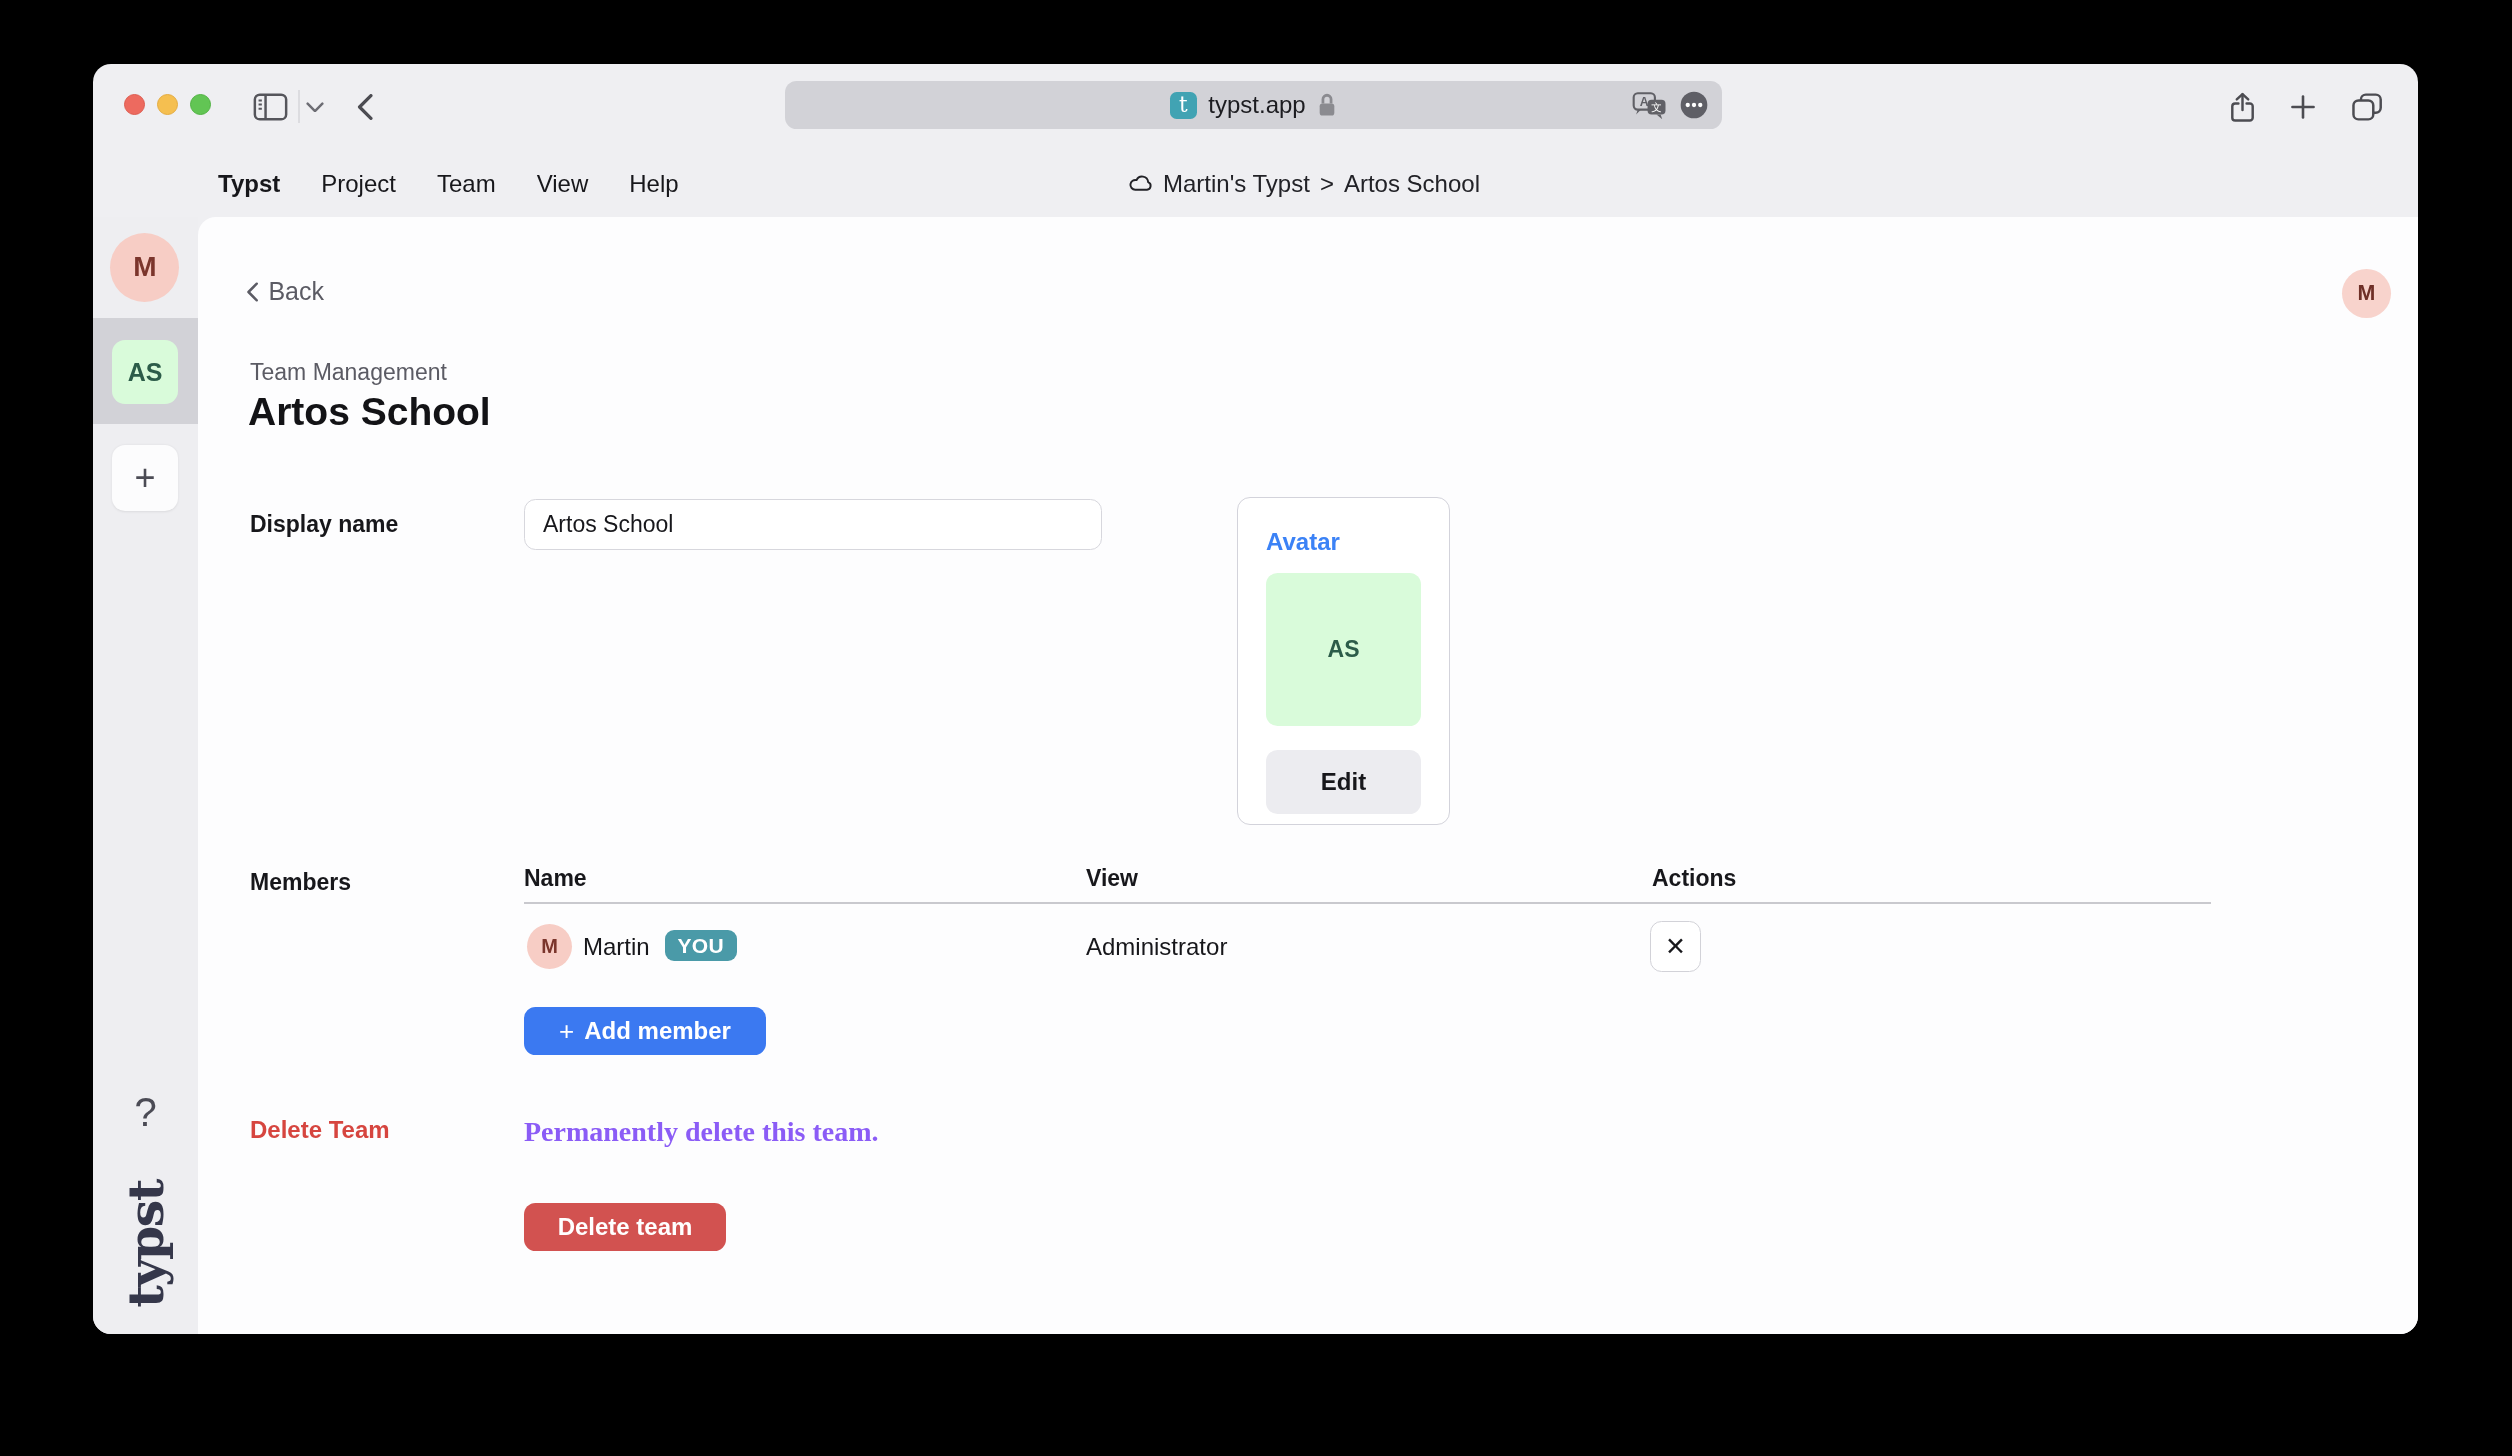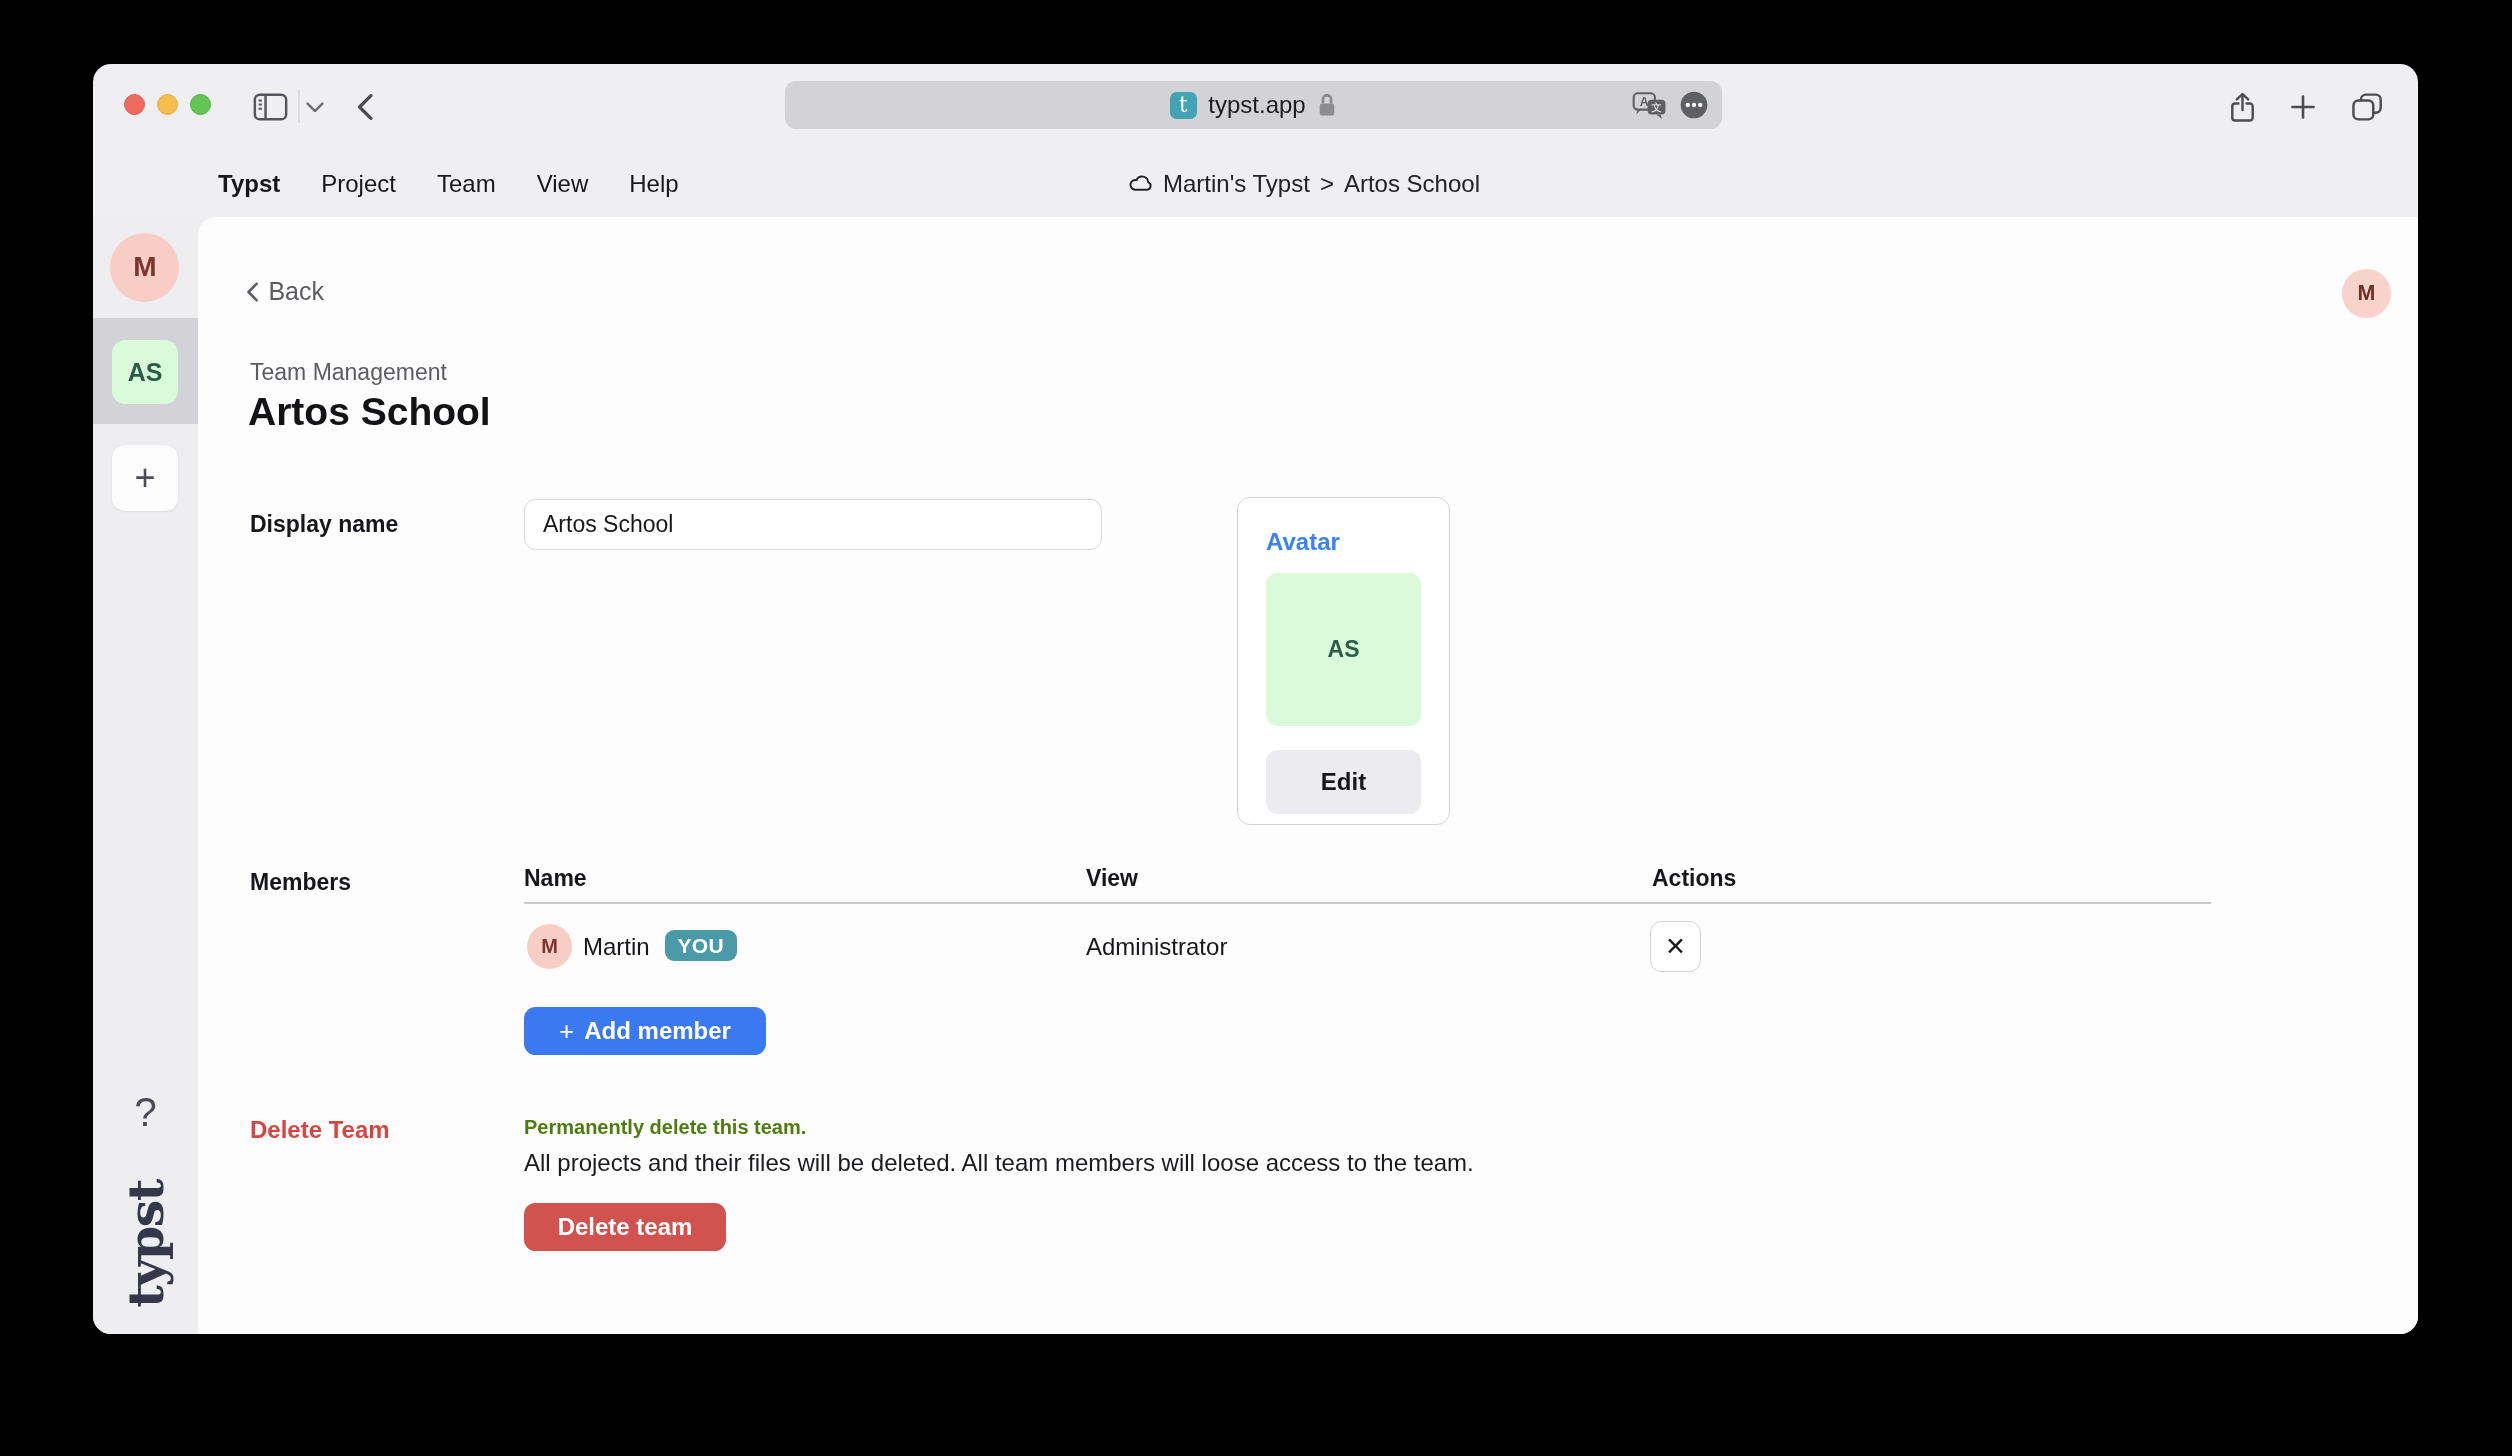--- a/index.html
+++ b/index.html
@@ -100,21 +100,21 @@
   .x-btn { position:absolute; left:1452px; top:704px; width:51px; height:51px; border-radius:11.5px;
            background:#fff; border:1.6px solid #d2d2d8; font-size:25px; color:#17171b;
            display:flex; align-items:center; justify-content:center; cursor:pointer; font-family:inherit; }
 
   .add-btn { position:absolute; left:326px; top:790px; width:242px; height:48px; border-radius:11.5px;
              background:#3b79f1; border:none; color:#fff; font-size:24px; font-weight:bold;
              display:flex; align-items:center; justify-content:center; gap:10px; cursor:pointer; font-family:inherit; }
   .add-btn .plus { font-size:26px; font-weight:400; }
 
   .danger-label { position:absolute; left:52px; top:899px; font-size:24px; font-weight:600; color:#d6453f; }
-  .danger-heading { position:absolute; left:326px; top:899px; font-size:20px; font-weight:bold; color:#4d7c0f; }
+  .danger-heading { position:absolute; left:326px; top:899px; font-size:28px; font-weight:bold; color:#8b5cf6;font-family:Liberation Serif, serif; }
   .danger-desc { position:absolute; left:326px; top:932px; font-size:24px; color:#1c1c20; }
   .delete-btn { position:absolute; left:326px; top:986px; width:202px; height:48px; border-radius:11.5px;
                 background:#d25250; border:none; color:#fff; font-size:24px; font-weight:bold;
                 cursor:pointer; font-family:inherit; }
 
   svg { display:block; }
 </style>
 </head>
 <body>
 
@@ -281,18 +281,17 @@
       </button>
     </div>
 
     <button class="add-btn">
       <span class="plus">+</span>
       <span>Add member</span>
     </button>
 
     <div class="danger-label">Delete Team</div>
     <div class="danger-heading">Permanently delete this team.</div>
-    <div class="danger-desc">All projects and their files will be deleted. All team members will loose access to the team.</div>
     <button class="delete-btn">Delete team</button>
 
   </div>
 </div>
 
 
 </body></html>

